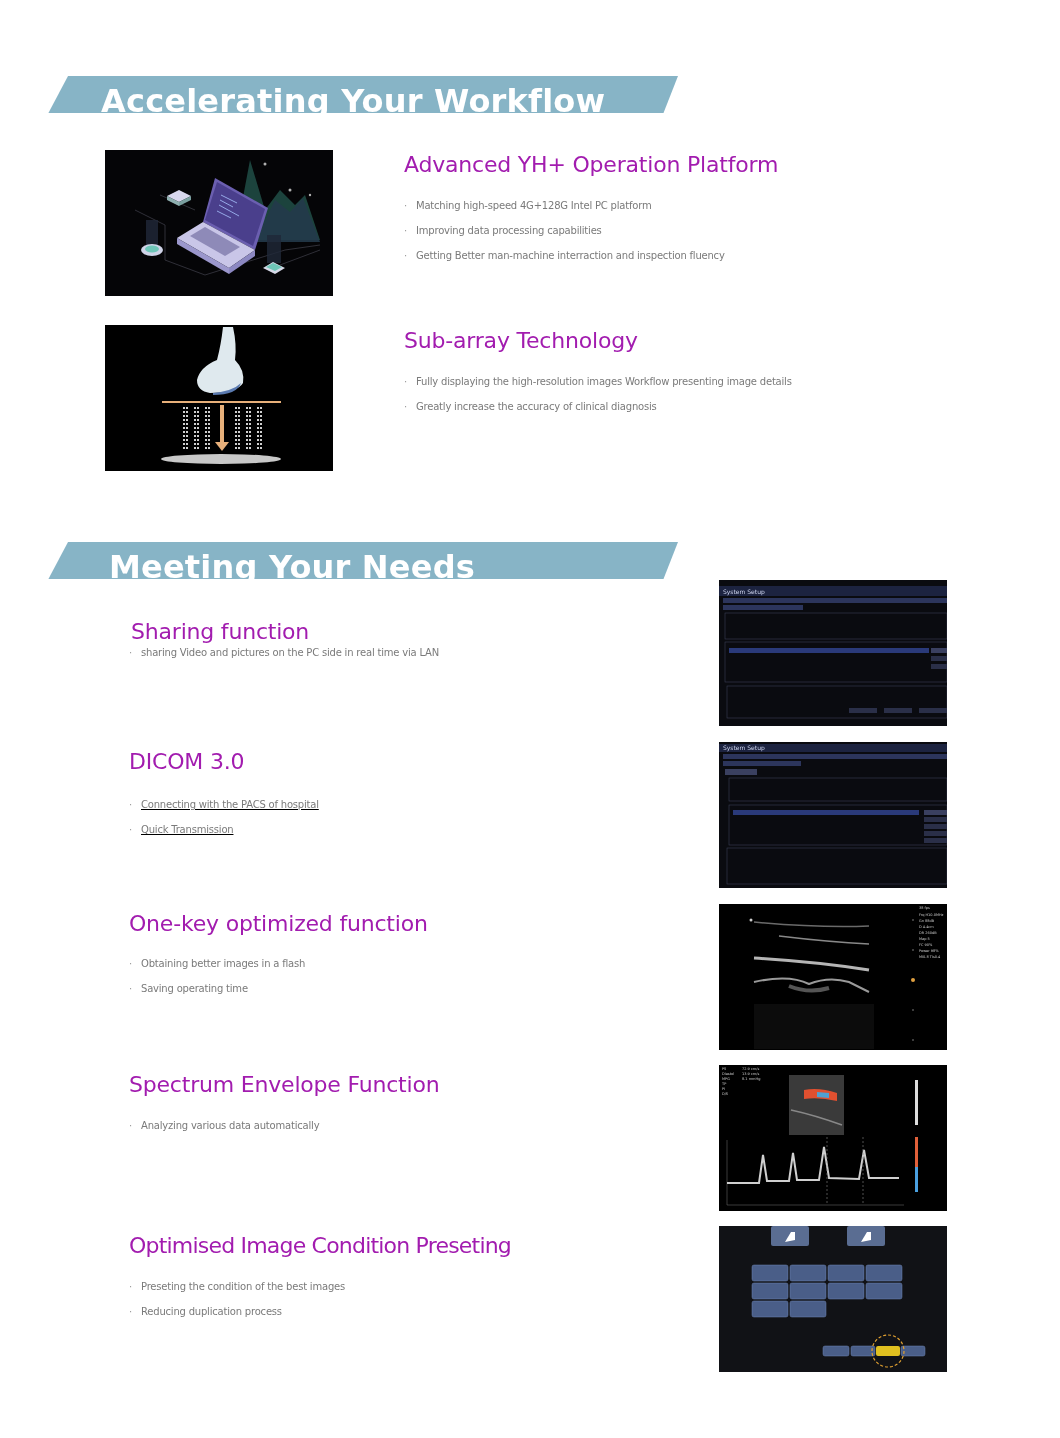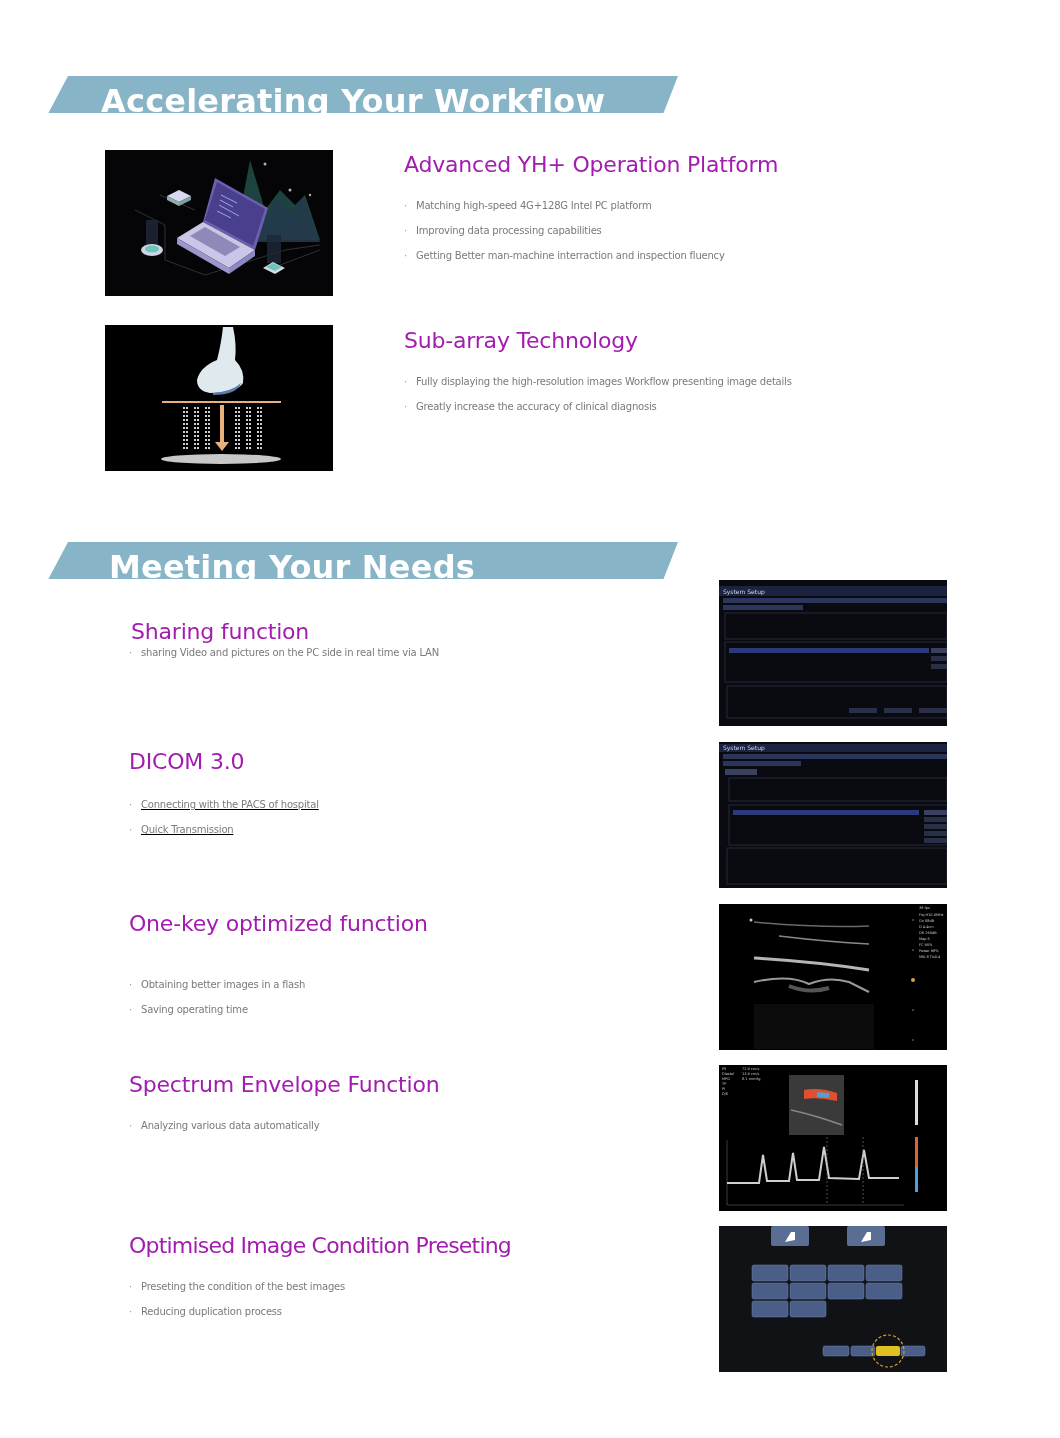--- a/index.html
+++ b/index.html
@@ -169,21 +169,21 @@
     <rect x="205" y="68" width="23" height="5" fill="#3a4060"></rect>
       <rect x="205" y="75" width="23" height="5" fill="#2a2f48"></rect>
       <rect x="205" y="82" width="23" height="5" fill="#2a2f48"></rect>
       <rect x="205" y="89" width="23" height="5" fill="#2a2f48"></rect>
       <rect x="205" y="96" width="23" height="5" fill="#2a2f48"></rect>
     <rect x="8" y="106" width="220" height="36" fill="none" stroke="#3a3f55" stroke-width="0.6"></rect>
   </svg>
 </div>
 
 <div class="feat-title" style="left:129px; top:911px;">One-key optimized function</div>
-<ul class="feat-list" style="left:129px; top:951px;margin-top:21px;">
+<ul class="feat-list" style="left:129px; top:951px;">
   <li><span class="dot">·</span><span>Obtaining better images in a flash</span></li>
   <li><span class="dot">·</span><span>Saving operating time</span></li>
 </ul>
 <div class="thumb" style="left:719px; top:904px;">
   <svg viewBox="0 0 228 146">
     <rect width="228" height="146" fill="#000"></rect>
     <rect x="35" y="100" width="120" height="45" fill="#0c0c0c"></rect>
     <path d="M35 18 Q100 24 150 22" stroke="#6a6a6a" stroke-width="1.5" fill="none"></path>
     <path d="M60 32 Q110 38 150 40" stroke="#888" stroke-width="1.5" fill="none"></path>
     <path d="M35 54 Q100 58 150 66" stroke="#b5b5b5" stroke-width="3" fill="none"></path>

